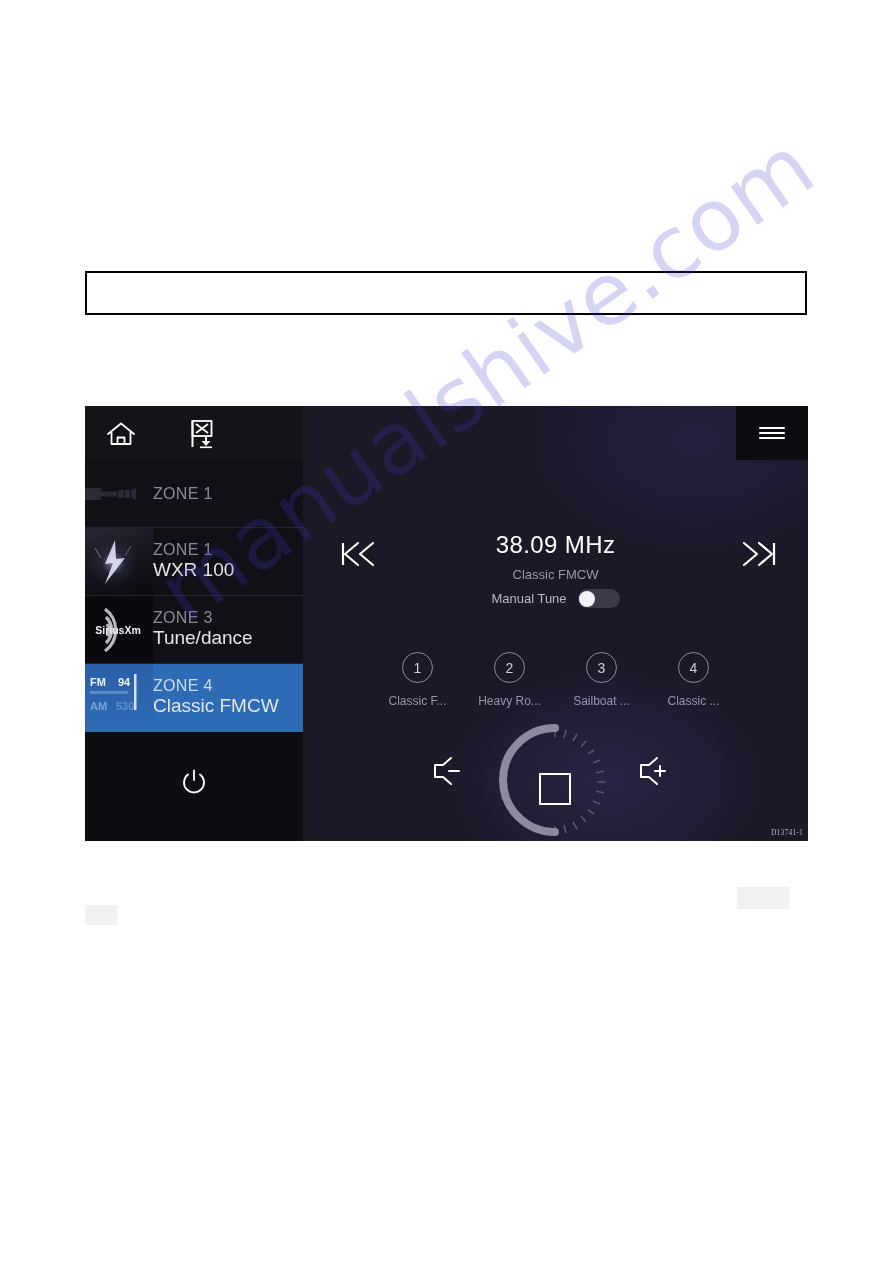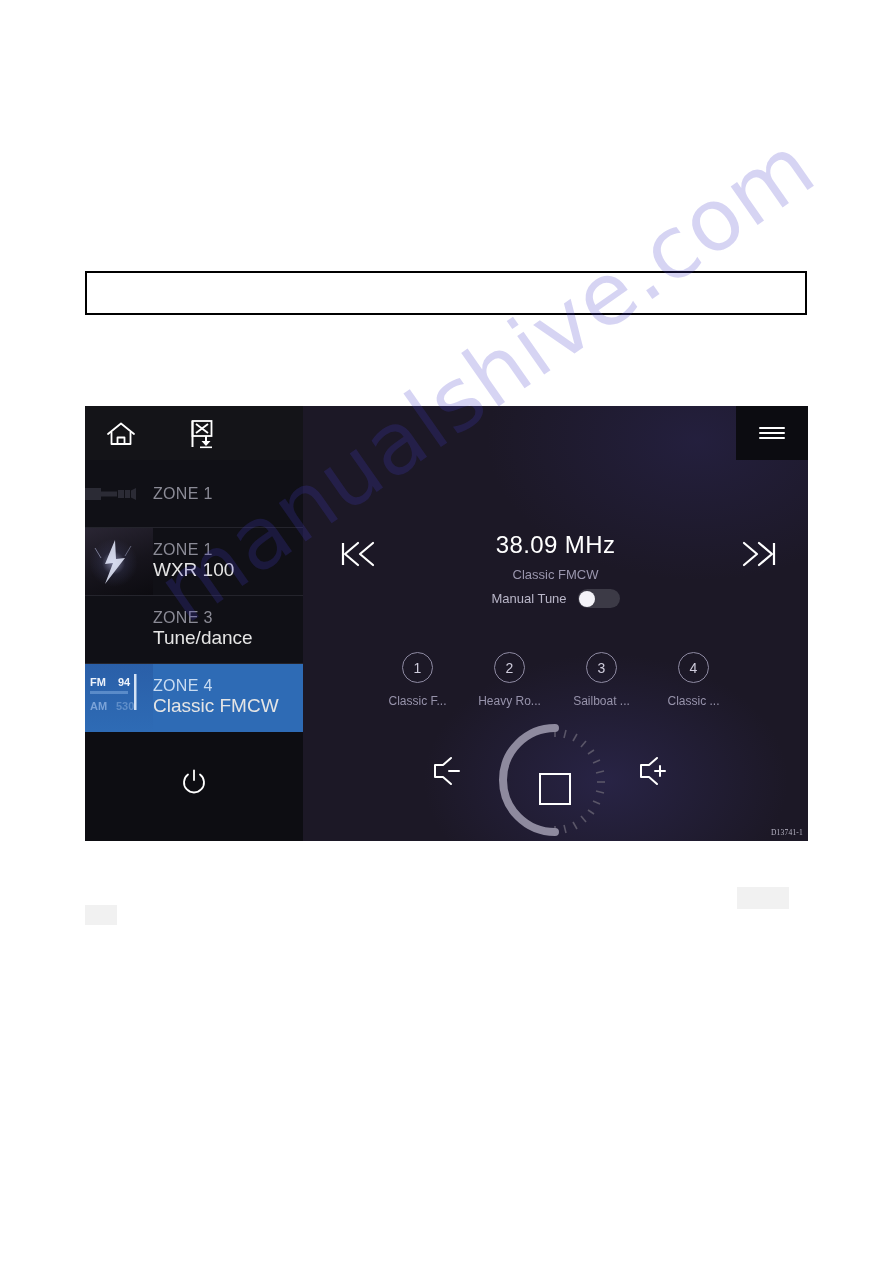--- a/index.html
+++ b/index.html
@@ -382,20 +382,30 @@
           </svg>
         </div>
       </div>
       <div class="zone-text">
         <div class="zone-label">ZONE 1</div>
         <div class="zone-name">WXR 100</div>
       </div>
     </div>
 
     <div class="zone-row">
+      <div class="zone-thumb">
+        <div class="thumb-sxm">
+          <svg width="60" height="58" viewBox="0 0 60 58">
+            <path d="M16 8 A26 26 0 0 1 16 50" fill="none" stroke="#b9b9c4" stroke-width="3.2"></path>
+            <path d="M17 16 A18 18 0 0 1 17 42" fill="none" stroke="#b9b9c4" stroke-width="3.2"></path>
+            <path d="M18 23 A11 11 0 0 1 18 35" fill="none" stroke="#b9b9c4" stroke-width="3.2"></path>
+            <text x="29" y="33" font-family="Liberation Sans, sans-serif" font-size="10.5" font-weight="bold" fill="#f0f0f4" text-anchor="middle">SiriusXm</text>
+          </svg>
+        </div>
+      </div>
       <div class="zone-text">
         <div class="zone-label">ZONE 3</div>
         <div class="zone-name">Tune/dance</div>
       </div>
     </div>
 
     <div class="zone-row selected">
       <div class="zone-thumb">
         <div class="thumb-fm">
           <svg width="68" height="67" viewBox="0 0 68 67">

